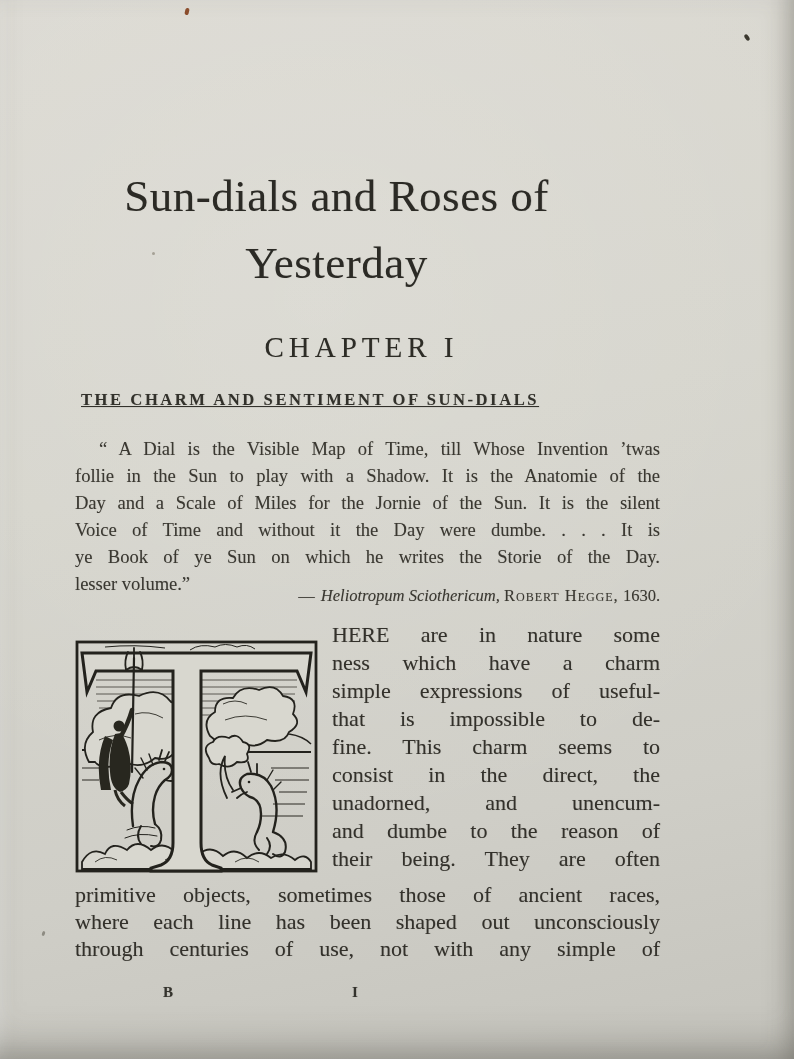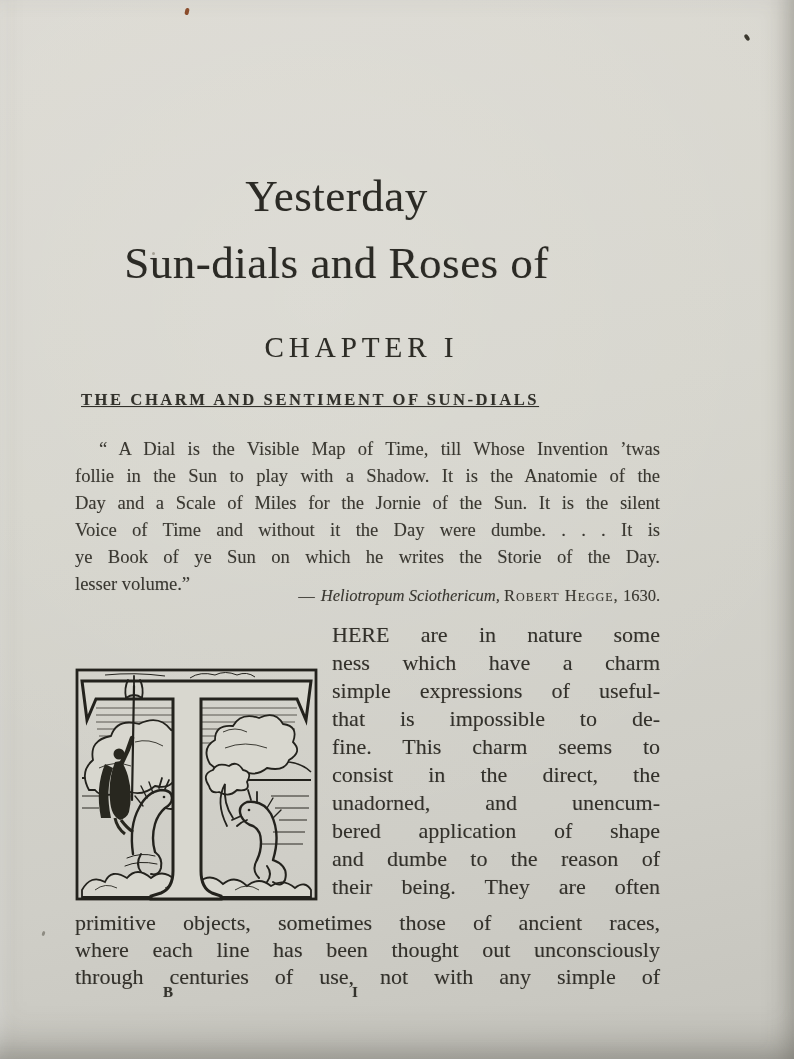--- a/index.html
+++ b/index.html
@@ -76,22 +76,22 @@
   .sr-only{position:absolute;width:1px;height:1px;overflow:hidden;clip:rect(0 0 0 0);white-space:nowrap;}
 </style>
 </head>
 <body>
 
 <div class="page">
 
   <div class="content">
 
     <div class="title">
+      <div>Sun-dials and Roses of</div>
       <div>Yesterday</div>
-      <div>Sun-dials and Roses of</div>
     </div>
 
     <div class="chapter">CHAPTER I</div>
 
     <div class="subtitle">THE CHARM AND SENTIMENT OF SUN-DIALS</div>
 
     <div class="epigraph">
       <div class="line indent">“ A Dial is the Visible Map of Time, till Whose Invention ’twas</div>
       <div class="line">follie in the Sun to play with a Shadow.  It is the Anatomie of the</div>
       <div class="line">Day and a Scale of Miles for the Jornie of the Sun.  It is the silent</div>
@@ -173,28 +173,27 @@
           </svg>
         </div>
         <div class="col">
           <div class="line">HERE are in nature some</div>
           <div class="line">ness which have a charm</div>
           <div class="line">simple expressions of useful-</div>
           <div class="line">that is impossible to de-</div>
           <div class="line">fine.  This charm seems to</div>
           <div class="line">consist in the direct, the</div>
           <div class="line">unadorned, and unencum-</div>
-          <div class="line">bered application of shape</div>
           <div class="line">and dumbe to the reason of</div>
           <div class="line">their being.  They are often</div>
         </div>
       </div>
       <div class="full">
         <div class="line">primitive objects, sometimes those of ancient races,</div>
-        <div class="line">where each line has been thought out unconsciously</div>
+        <div class="line">where each line has been shaped out unconsciously</div>
         <div class="line">through centuries of use, not with any simple of</div>
       </div>
     </div>
 
     <div class="footer">
       <span class="sig">B</span>
       <span class="folio">I</span>
     </div>
 
   </div>

